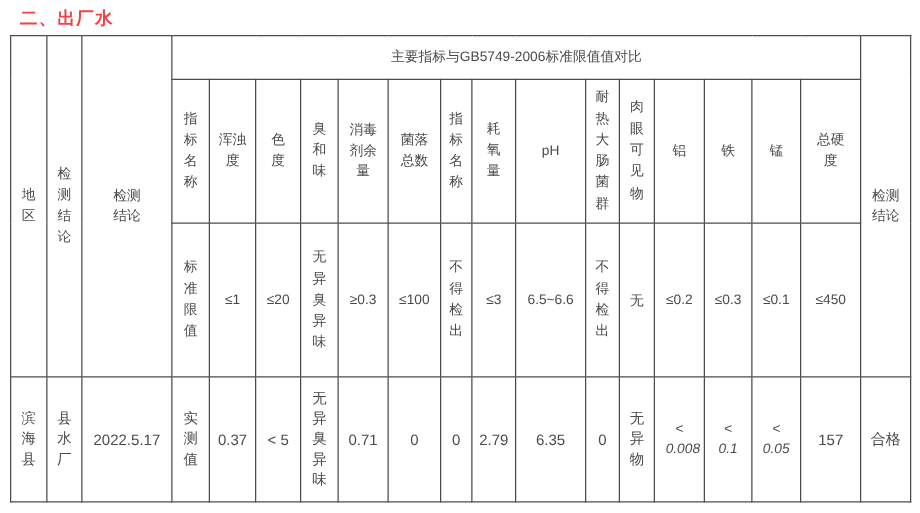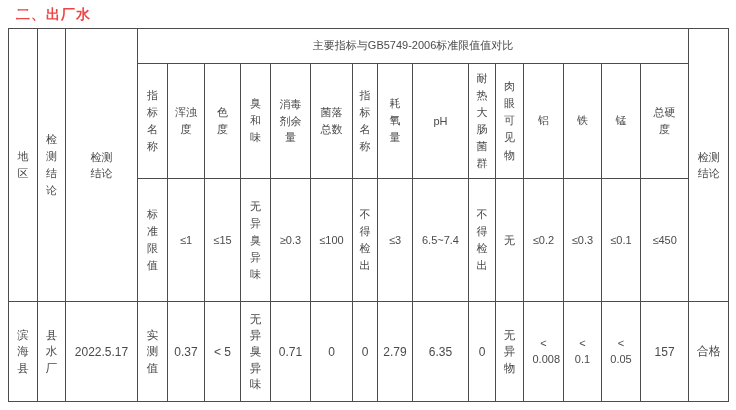--- a/index.html
+++ b/index.html
@@ -34,21 +34,21 @@
   .group-hd{font-size:12.5px;color:#454545;margin-top:12px;}
   
   .v .in{display:inline-block;width:1.15em;line-height:1.55;text-align:center;}
   
   .two .in{display:inline-block;width:2.35em;line-height:1.5;text-align:center;}
   
   .lt .in{display:inline-block;width:2.0em;line-height:1.45;font-size:11px;}
   .nw{white-space:nowrap;}
   tr.r4 td{font-size:12px;}
   tr.r4 .v .in{line-height:1.42;font-size:11.5px;}
-  tr.r4 .lt{font-size:11px;}
+  tr.r4 .lt{font-size:11px;font-style:italic;}
 </style>
 </head>
 <body>
 
 <div class="page">
   <div class="doc-title">二、出厂水</div>
 
   <table class="report">
     <colgroup>
       <col style="width:29px">
@@ -95,27 +95,27 @@
       <td class="v"><span class="in">肉眼可见物</span></td>
       <td>铝</td>
       <td>铁</td>
       <td>锰</td>
       <td class="two"><span class="in">总硬度</span></td>
     </tr>
 
     <tr class="r3">
       <td class="v"><span class="in">标准限值</span></td>
       <td class="nw">≤1</td>
-      <td class="nw">≤15</td>
+      <td class="nw">≤20</td>
       <td class="v"><span class="in">无异臭异味</span></td>
       <td class="nw">≥0.3</td>
       <td class="nw">≤100</td>
       <td class="v"><span class="in">不得检出</span></td>
       <td class="nw">≤3</td>
-      <td class="nw">6.5~7.4</td>
+      <td class="nw">6.5~6.6</td>
       <td class="v"><span class="in">不得检出</span></td>
       <td>无</td>
       <td class="nw">≤0.2</td>
       <td class="nw">≤0.3</td>
       <td class="nw">≤0.1</td>
       <td class="nw">≤450</td>
     </tr>
 
     <tr class="r4">
       <td class="v"><span class="in">滨海县</span></td>

